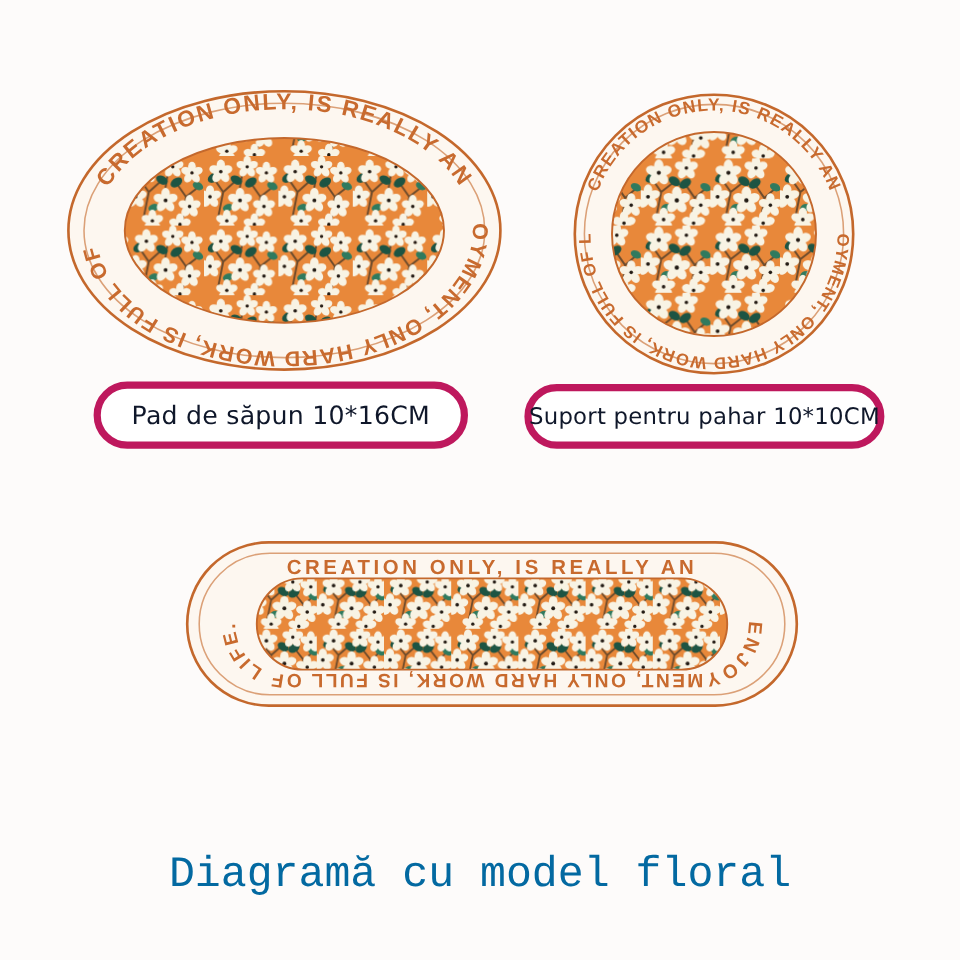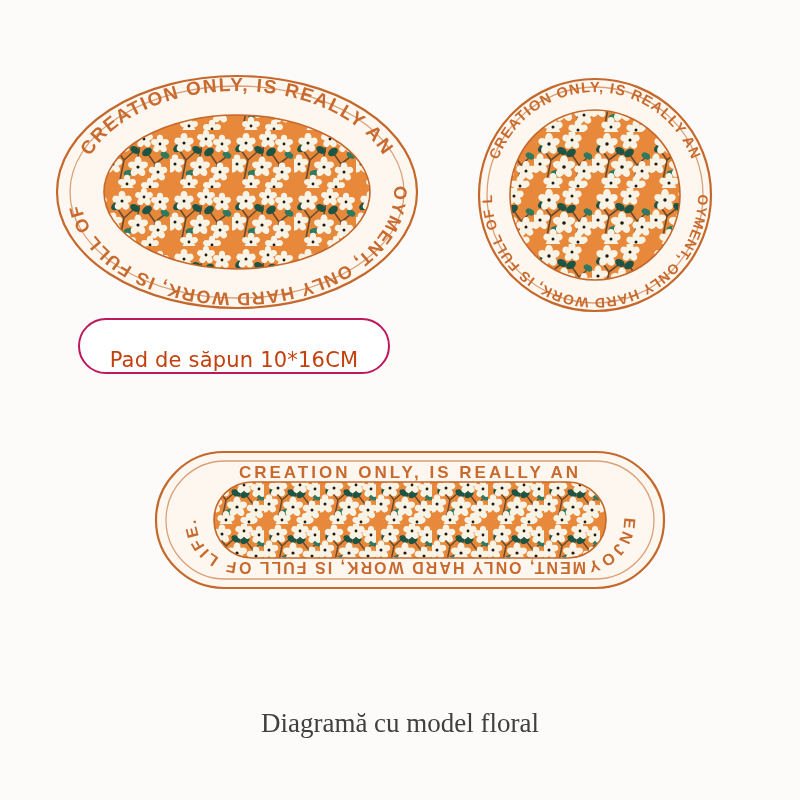--- a/index.html
+++ b/index.html
@@ -21,27 +21,27 @@
   }
 
   .product {
     position: absolute;
   }
 
   
   .pill {
     position: absolute;
     box-sizing: border-box;
-    border: 2px solid #be185d;
+    border: 6px solid #be185d;
     border-radius: 999px;
     background: #ffffff;
     display: flex;
-    align-items: flex-end;
+    align-items: center;
     justify-content: center;
-    color: #c2410c;
+    color: #0f172a;
     font-size: 21px;
     font-family: "DejaVu Sans", sans-serif;
     letter-spacing: 0.2px;
     white-space: nowrap;
   }
 
   #pill-soap {
     left: 78px;
     top: 318px;
     width: 312px;
@@ -63,23 +63,23 @@
     height: 56px;
   }
 
   
   #page-title {
     position: absolute;
     left: 0;
     right: 0;
     top: 708px;
     text-align: center;
-    color: #404040;
-    font-size: 27px;
-    font-family: Liberation Serif, serif;
+    color: #0369a1;
+    font-size: 36px;
+    font-family: Liberation Mono, monospace;
   }
 
   svg { display: block; overflow: visible; }
   .rim-text {
     font-family: "Liberation Sans", sans-serif;
     font-weight: 700;
     fill: #c86a2e;
   }
 </style>
 </head>
@@ -452,17 +452,20 @@
       <text class="rim-text" style="font-size:16px; letter-spacing:2px;">
         <textPath href="#mat-bot-path" startOffset="50%" text-anchor="middle">ENJOYMENT, ONLY HARD WORK, IS FULL OF LIFE.</textPath>
       </text>
     </svg>
   </div>
 
   <div class="pill" id="pill-soap">
     <span>Pad de săpun 10*16CM</span>
   </div>
 
+  <div class="pill" id="pill-coaster">
+    <span>Suport pentru pahar 10*10CM</span>
+  </div>
 
 
   <div id="page-title">Diagramă cu model floral</div>
 
 </div>
 
 </body></html>

